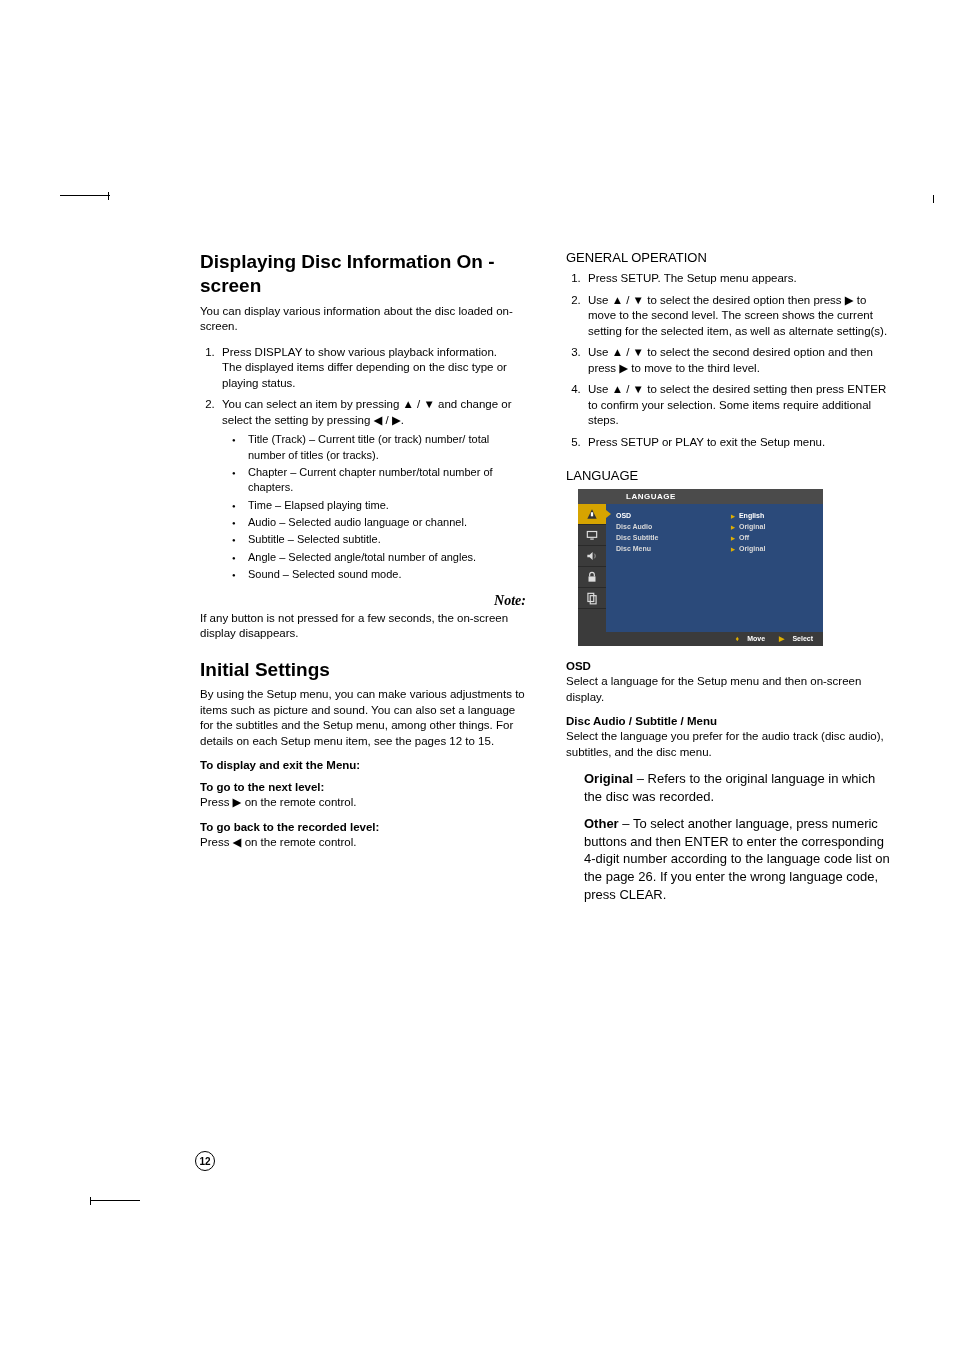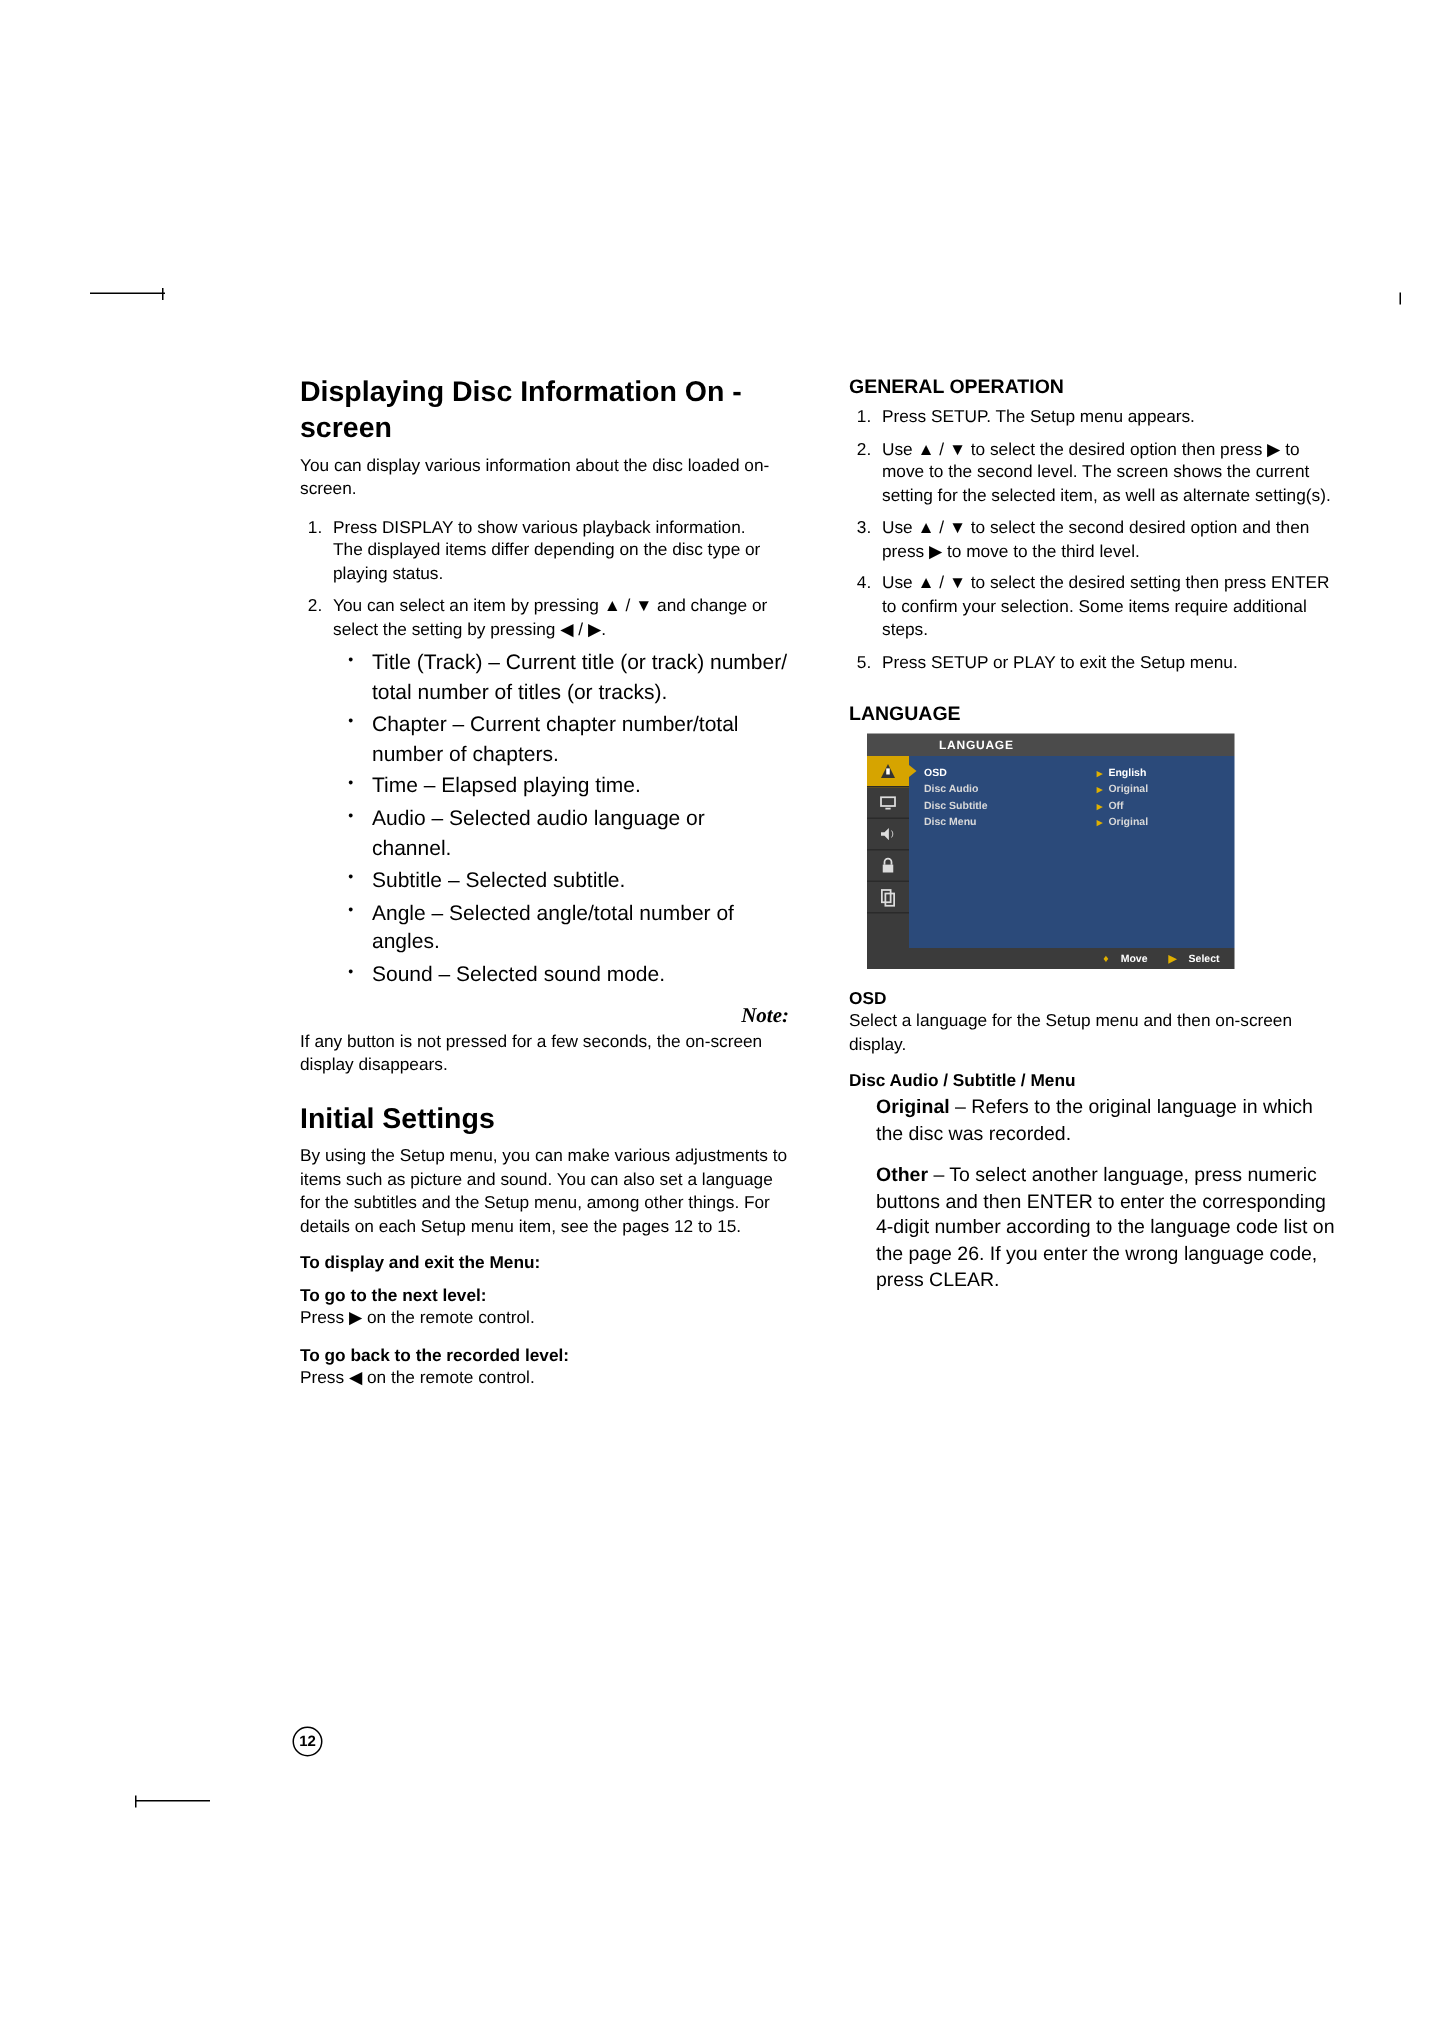--- a/index.html
+++ b/index.html
@@ -26,21 +26,21 @@
     min-width: 0;
   }
   h2.main-title {
     font-size: 19px;
     font-weight: bold;
     margin: 0 0 6px 0;
     line-height: 1.25;
   }
   h3.section-title {
     font-size: 13px;
-    font-weight: bold;
+    font-weight: normal;
     margin: 0 0 6px 0;
   }
   p {
     font-size: 11.5px;
     line-height: 1.35;
     margin: 0 0 10px 0;
   }
   .bold {
     font-weight: bold;
     font-size: 11.5px;
@@ -61,21 +61,21 @@
     margin: 0 0 10px 0;
   }
   ol li {
     margin-bottom: 6px;
     padding-left: 4px;
   }
   ul.dotlist {
     list-style: none;
     padding-left: 22px;
     margin: 4px 0 0 0;
-    font-size: 14px;
+    font-size: 11px;
     line-height: 1.4;
   }
   ul.dotlist li {
     position: relative;
     margin-bottom: 2px;
   }
   ul.dotlist li::before {
     content: "●";
     font-size: 6px;
     position: absolute;
@@ -302,20 +302,21 @@
         <div class="osd-footer">
           <span><span class="yel">♦</span><span>Move</span></span>
           <span><span class="yel">▶</span><span>Select</span></span>
         </div>
       </div>
 
       <div class="bold" style="margin-top:6px">OSD</div>
       <p>Select a language for the Setup menu and then on-screen display.</p>
 
       <div class="bold">Disc Audio / Subtitle / Menu</div>
+      <p>Select the language you prefer for the audio track (disc audio), subtitles, and the disc menu.</p>
 
       <div class="indent-block">
         <b>Original</b><span> – Refers to the original language in which the disc was recorded.</span>
       </div>
       <div class="indent-block">
         <b>Other</b><span> – To select another language, press numeric buttons and then ENTER to enter the corresponding 4-digit number according to the language code list on the page 26. If you enter the wrong language code, press CLEAR.</span>
       </div>
     </div>
   </div>
 

